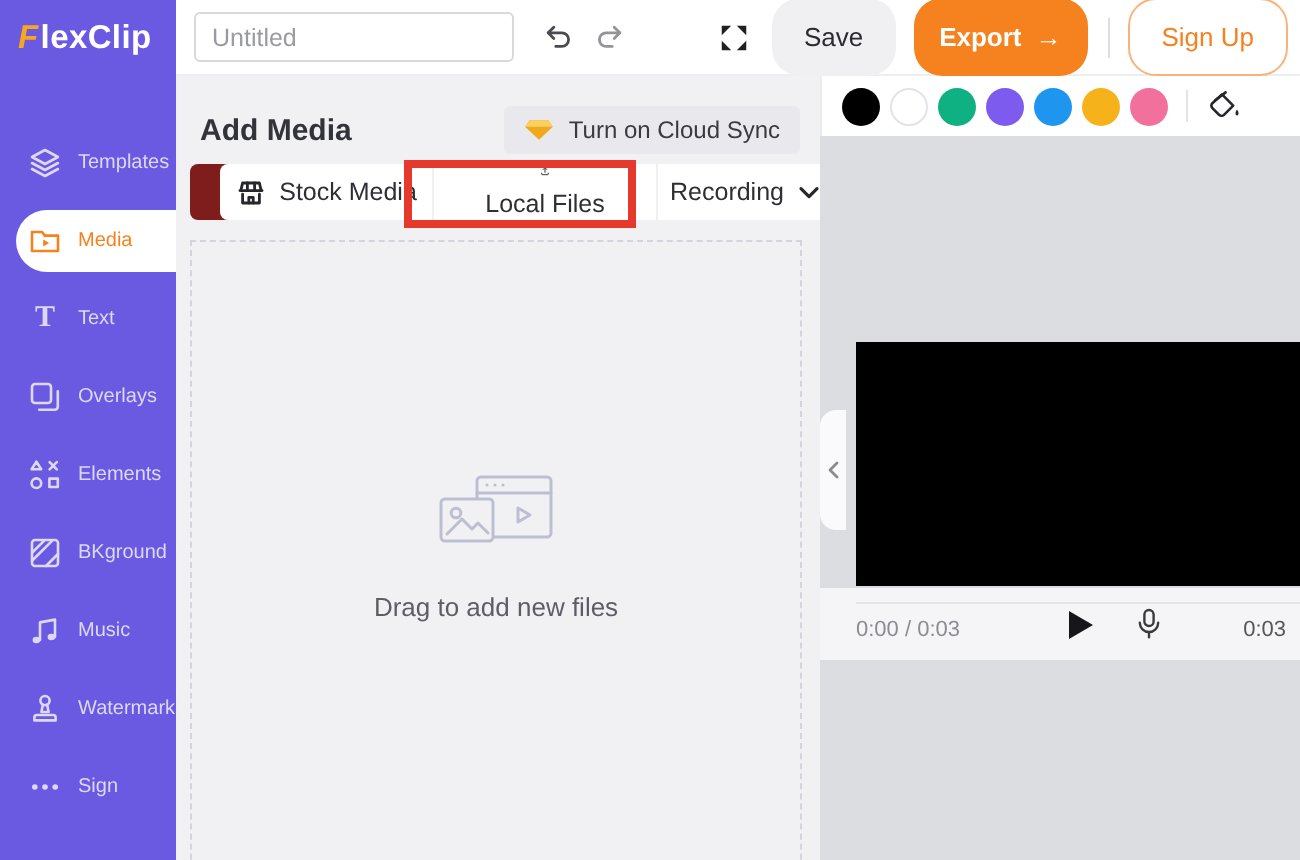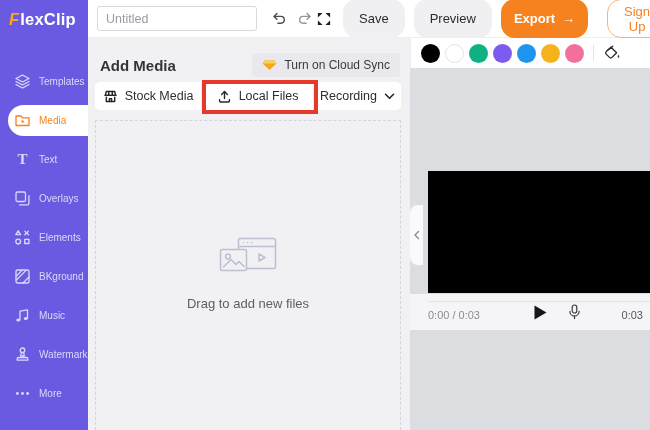--- a/index.html
+++ b/index.html
@@ -39,26 +39,26 @@
   .vdiv{width:1px;height:20px;background:#dddde2;margin-left:10px;}
   .pill.signup{background:#fff;border:1px solid #f8b37c;color:#f5821f;}
 
   
   .media-panel{position:absolute;left:88px;top:38px;width:322px;height:392px;background:#f1f1f4;overflow:hidden;}
   .mp-header{display:flex;align-items:center;justify-content:space-between;padding:15px 10px 0 12px;gap:13px;}
   .mp-title{font-size:15px;font-weight:bold;color:#33333a;}
   .cloud-btn{display:flex;align-items:center;gap:7px;background:#e9e9ed;border:none;border-radius:3px;
              height:24px;padding:0 10px;font-size:12px;color:#3a3a40;cursor:pointer;
              font-family:"Liberation Sans",sans-serif;}
-  .tabs{position:absolute;left:7px;top:44px;width:306px;height:28px;background:#fdba74;border-radius:4px;
-        display:flex;align-items:stretch;}
+  .tabs{position:absolute;left:7px;top:44px;width:306px;height:28px;background:#7f1d1d;border-radius:4px;
+        display:flex;align-items:stretch;padding-left:15px;}
   .tab{display:flex;align-items:center;justify-content:center;gap:7px;font-size:12.5px;color:#2e2e34;cursor:pointer;background:#fff;border:none;font-family:"Liberation Sans",sans-serif;}
   .tab+.tab{border-left:1px solid #f0f0f3;}
   .tab.stock{width:107px;border-radius:4px 0 0 4px;}
-  .tab.local{width:113px;}
+  .tab.local{width:113px;flex-direction:column;}
   .tab.rec{flex:1;border-radius:0 4px 4px 0;}
   .tab svg{stroke:#26262b;fill:none;stroke-width:1.4;stroke-linecap:round;stroke-linejoin:round;}
   .annotation{position:absolute;left:114px;top:42px;width:116px;height:34px;box-sizing:border-box;
               border:4px solid #e5392b;z-index:6;pointer-events:none;}
   .drag-area{position:absolute;left:7px;top:82px;width:306px;height:330px;box-sizing:border-box;
              border:1px dashed #d4d4de;display:flex;flex-direction:column;align-items:center;
              padding-top:116px;}
   .drag-icon svg{stroke:#bcbfd2;fill:#f1f1f4;stroke-width:1.5;stroke-linecap:round;stroke-linejoin:round;}
   .drag-hint{margin-top:13px;font-size:13px;color:#5d5d66;}
 
@@ -176,21 +176,21 @@
       </div>
 
       <div class="side-item">
         <span class="sicon">
           <svg width="17" height="17" viewBox="0 0 17 17">
               <circle cx="3.4" cy="8.5" r="1.4" fill="currentColor" stroke="none"></circle>
               <circle cx="8.5" cy="8.5" r="1.4" fill="currentColor" stroke="none"></circle>
               <circle cx="13.6" cy="8.5" r="1.4" fill="currentColor" stroke="none"></circle>
             </svg>
         </span>
-        <span>More</span>
+        <span>Sign</span>
       </div>
 
     </div>
   </div>
 
   <div class="topbar">
     <input class="title-input" value="" placeholder="Untitled" style="">
     <button class="icon-btn undo">
       <svg width="14" height="13" viewBox="0 0 13 13" fill="none" stroke="#4a4a50" stroke-width="1.4" stroke-linecap="round" stroke-linejoin="round">
           <path d="M4.4 1.6 L1.6 4.4 L4.4 7.2"></path>
@@ -205,21 +205,20 @@
     </button>
     <button class="icon-btn fullscreen">
       <svg width="16" height="16" viewBox="0 0 17 17" fill="#1f1f24">
           <polygon points="2,2 7,2 2,7"></polygon>
           <polygon points="10,2 15,2 15,7"></polygon>
           <polygon points="15,10 15,15 10,15"></polygon>
           <polygon points="2,10 7,15 2,15"></polygon>
         </svg>
     </button>
     <button class="pill save">Save</button>
-    <button class="pill previewbtn">Preview</button>
     <button class="pill export">
         <span>Export</span>
         <span>→</span>
       </button>
     <div class="vdiv"></div>
     <button class="pill signup">Sign Up</button>
   </div>
 
   <div class="media-panel">
     <div class="mp-header">

